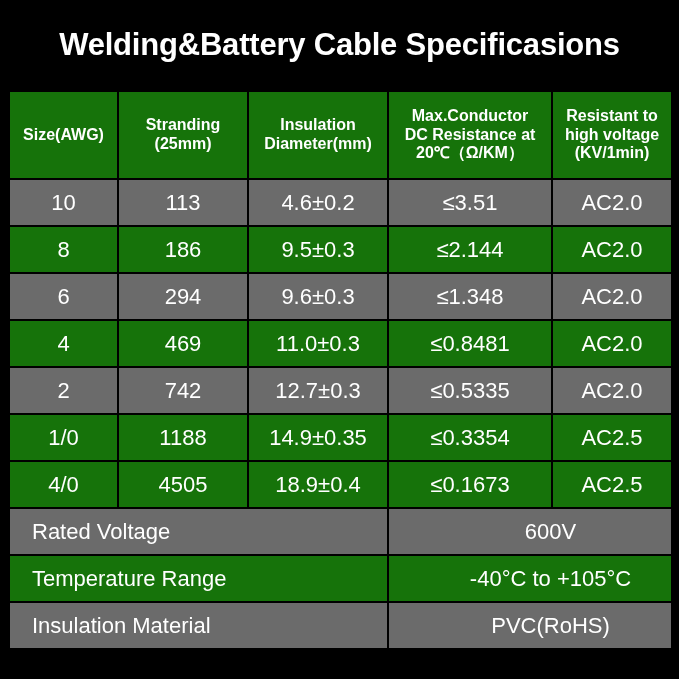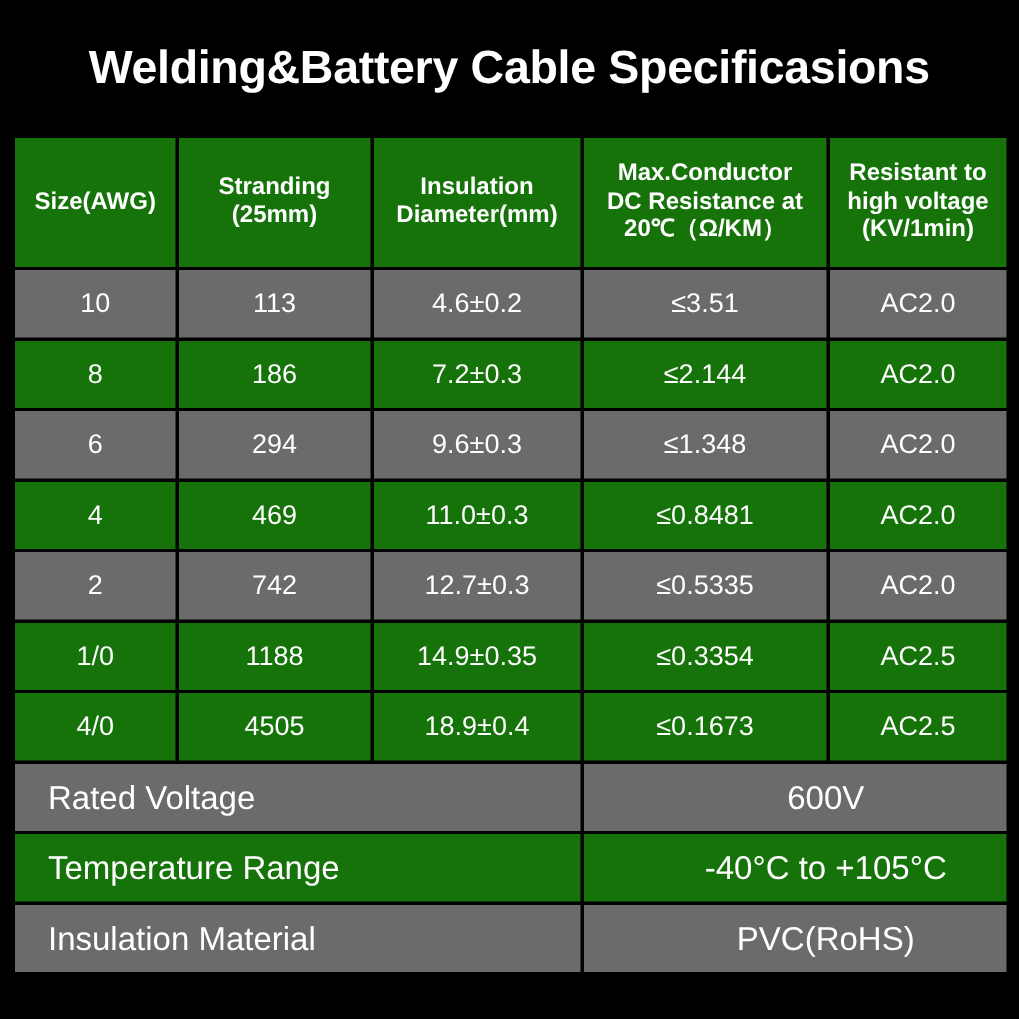--- a/index.html
+++ b/index.html
@@ -65,21 +65,21 @@
 
   thead th {
     height: 86px;
     font-size: 16.5px;
     font-weight: bold;
   }
   thead th .hline { display: block; }
 
   tbody.data td {
     height: 45px;
-    font-size: 18px;
+    font-size: 22px;
     font-weight: normal;
   }
   tbody.summary td {
     height: 45px;
     font-size: 22px;
     font-weight: normal;
   }
   tbody.summary td.label {
     text-align: left;
     padding-left: 22px;
@@ -140,21 +140,21 @@
         <tr class="row-gray">
           <td>10</td>
           <td>113</td>
           <td>4.6±0.2</td>
           <td>≤3.51</td>
           <td>AC2.0</td>
         </tr>
         <tr class="row-green">
           <td>8</td>
           <td>186</td>
-          <td>7.2±0.3</td>
+          <td>9.5±0.3</td>
           <td>≤2.144</td>
           <td>AC2.0</td>
         </tr>
         <tr class="row-gray">
           <td>6</td>
           <td>294</td>
           <td>9.6±0.3</td>
           <td>≤1.348</td>
           <td>AC2.0</td>
         </tr>

